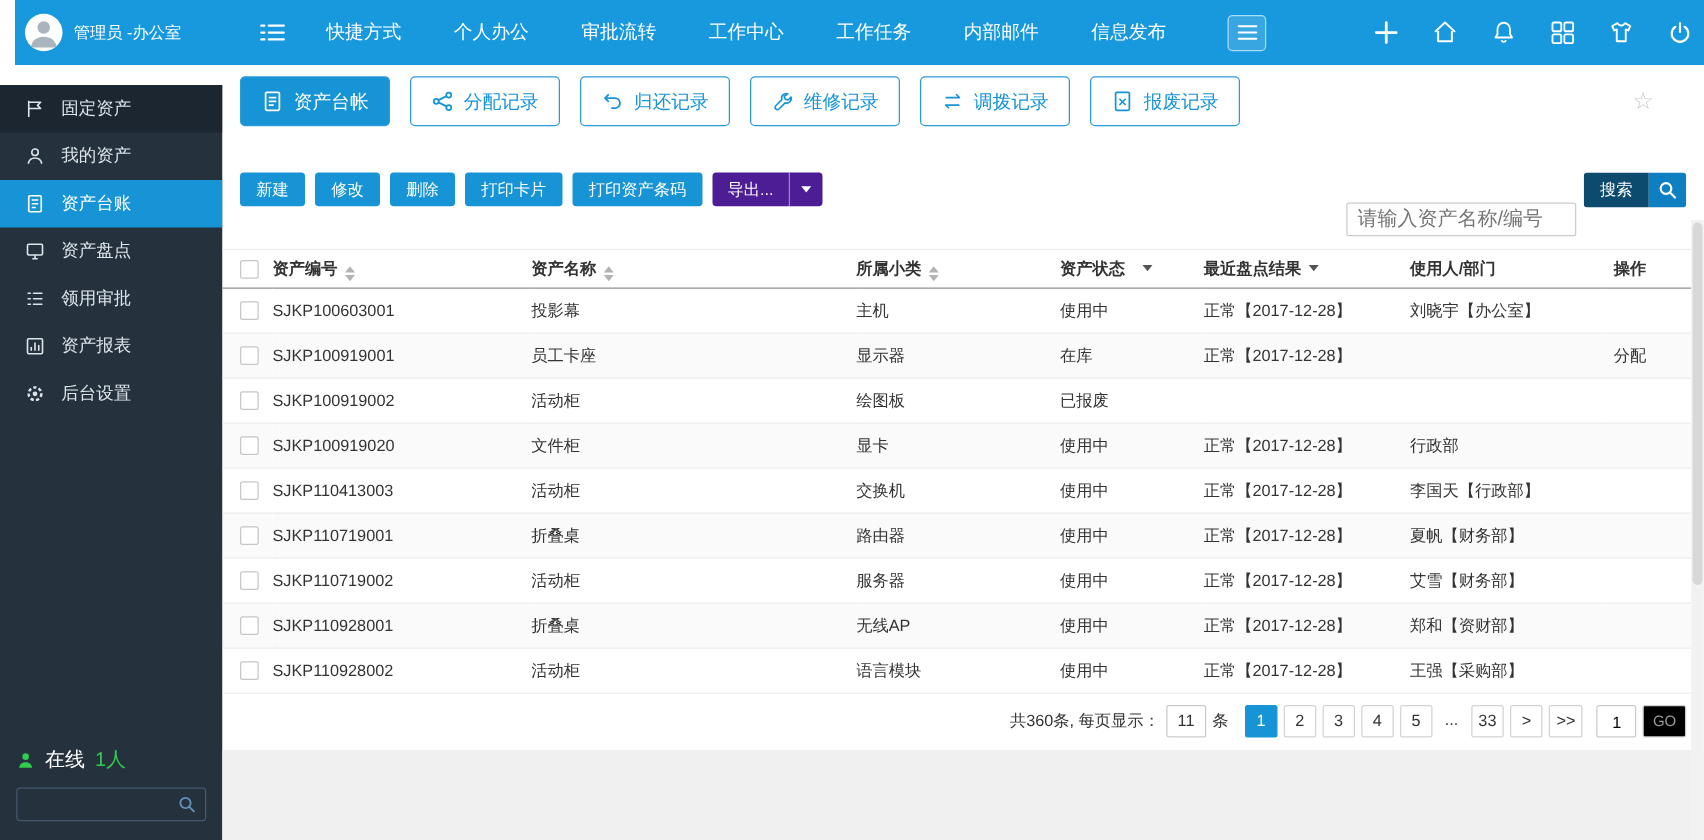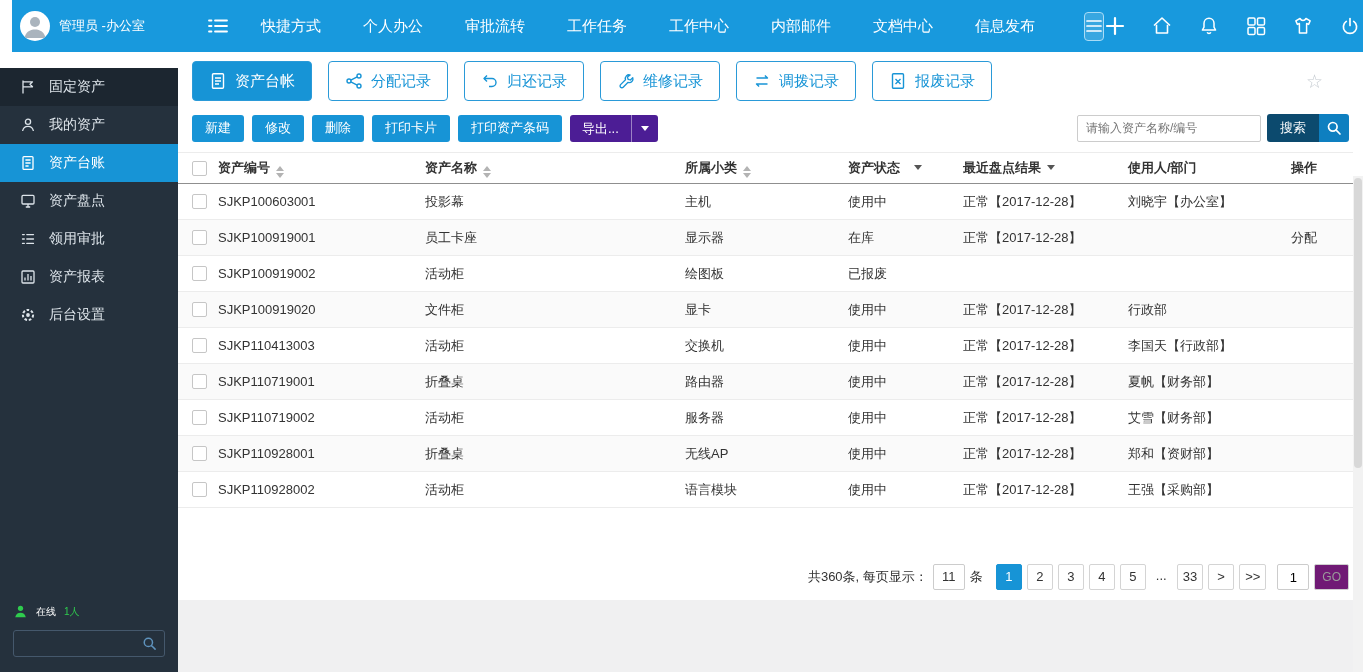--- a/index.html
+++ b/index.html
@@ -22,21 +22,21 @@
   .tb-icon { display:flex; cursor:pointer; }
 
   
   .sidebar { position:absolute; top:68px; left:0; width:178px; bottom:0; background:#25313d; }
   .side-item { height:38px; display:flex; align-items:center; gap:13px; padding-left:20px;
     color:#dde4ea; font-size:14px; cursor:pointer; }
   .side-item.first { background:#1c2630; }
   .side-item.active { background:#1794d6; color:#fff; }
   .sicon { display:flex; width:16px; justify-content:center; }
   .sidebar-bottom { position:absolute; bottom:0; left:0; width:100%; padding:0 13px 15px; }
-  .online { display:flex; align-items:center; gap:8px; color:#fff; font-size:10px; margin-bottom:11px; }
+  .online { display:flex; align-items:center; gap:8px; color:#fff; font-size:16px; margin-bottom:11px; }
   .online .count { color:#2fcc4e; }
   .side-search { height:27px; border:1px solid #45586c; border-radius:3px; display:flex;
     align-items:center; padding:0 7px; }
   .side-search input { flex:1; min-width:0; background:transparent; border:none; outline:none;
     color:#cfd8e0; font-size:12px; font-family:inherit; }
 
   
   .main { position:absolute; top:52px; left:178px; right:0; bottom:0; background:#fff; }
   .tabs-row { display:flex; align-items:center; gap:16px; padding:9px 14px 7px; }
   .tab { height:40px; border:1px solid #2a9ad8; border-radius:4px; display:flex; align-items:center;
@@ -49,21 +49,21 @@
     font-size:13px; padding:0 13px; cursor:pointer; font-family:inherit; white-space:nowrap; }
   .export-btn { display:flex; align-items:stretch; height:27px; background:#4c1d95; color:#fff;
     border-radius:3px; overflow:hidden; cursor:pointer; }
   .export-label { padding:0 12px; font-size:13px; line-height:27px; }
   .export-caret { width:27px; border-left:1px solid rgba(255,255,255,.45);
     display:flex; align-items:center; justify-content:center; }
   .caret-down { width:0; height:0; border-left:4px solid transparent; border-right:4px solid transparent;
     border-top:5px solid #fff; }
   .toolbar-right { margin-left:auto; display:flex; align-items:center; }
   .search-input { width:184px; height:27px; border:1px solid #ccc; border-radius:2px; padding:0 8px;
-    font-size:12px; color:#333; outline:none; font-family:inherit; }
+    font-size:16px; color:#333; outline:none; font-family:inherit;margin-top:48px; }
   .search-btn { display:flex; margin-left:6px; height:28px; border-radius:3px; overflow:hidden; cursor:pointer; }
   .search-btn-label { background:#0c4a6e; color:#fff; font-size:13px; display:flex; align-items:center; padding:0 13px; }
   .search-btn-icon { background:#0e7fc0; width:30px; display:flex; align-items:center; justify-content:center; }
 
   
   .asset-table { width:calc(100% - 10px); border-collapse:collapse; table-layout:fixed;
     font-size:13px; color:#333; }
   .asset-table th { font-weight:bold; text-align:left; height:31px; border-bottom:1px solid #8f8f8f;
     border-top:1px solid #ececec; white-space:nowrap; }
   .asset-table td { height:36px; border-bottom:1px solid #ececec; white-space:nowrap; overflow:hidden; }
@@ -83,21 +83,21 @@
     gap:5px; font-size:13px; color:#333; }
   .psize { width:32px; height:26px; border:1px solid #ccc; border-radius:2px; text-align:center;
     line-height:24px; cursor:pointer; }
   .pg-unit { margin-right:8px; }
   .page-btn { min-width:26px; height:26px; line-height:24px; padding:0 5px; border:1px solid #d4d4d4;
     background:#fff; text-align:center; border-radius:2px; cursor:pointer; }
   .page-btn.active { background:#1794d6; border-color:#1794d6; color:#fff; }
   .page-ellipsis { border:none; background:none; min-width:16px; cursor:default; }
   .goto-input { width:32px; height:26px; border:1px solid #ccc; border-radius:2px; text-align:center;
     font-size:13px; outline:none; font-family:inherit; margin-left:6px; }
-  .go-btn { height:26px; padding:0 7px; background:#701a75; border:1px solid #d0d0d0; color:#9a9a9a;
+  .go-btn { height:26px; padding:0 7px; background:#000000; border:1px solid #d0d0d0; color:#9a9a9a;
     border-radius:2px; font-size:12px; cursor:pointer; font-family:inherit; }
 
   .main-footer { position:absolute; left:0; right:0; bottom:0; height:72px; background:#f0f0f1; }
   .vscroll { position:absolute; top:124px; right:0; bottom:0; width:10px; background:#f2f2f2; z-index:6; }
   .vscroll-thumb { position:absolute; top:2px; left:1px; width:8px; height:290px; background:#d8d8d8;
     border-radius:4px; cursor:pointer; }
   svg { display:block; }
 </style>
 </head>
 <body>
@@ -114,24 +114,23 @@
   </div>
   <span class="menu-icon">
     <svg width="24" height="22" viewBox="0 0 24 22" stroke="#fff" stroke-width="1.8" stroke-linecap="round">
         <path d="M3 5.5h2.5M3 11h2.5M3 16.5h2.5M9 5.5h12M9 11h12M9 16.5h12"></path>
       </svg>
   </span>
   <div class="topnav">
     <span class="topnav-item">快捷方式</span>
     <span class="topnav-item">个人办公</span>
     <span class="topnav-item">审批流转</span>
+    <span class="topnav-item">工作中心</span>
     <span class="topnav-item">工作任务</span>
-    <span class="topnav-item">工作中心</span>
     <span class="topnav-item">内部邮件</span>
-    <span class="topnav-item">文档中心</span>
     <span class="topnav-item">信息发布</span>
   </div>
   <span class="boxed-menu">
     <svg width="18" height="16" viewBox="0 0 18 16" stroke="#fff" stroke-width="1.7" stroke-linecap="round">
         <path d="M2 3h14M2 8h14M2 13h14"></path>
       </svg>
   </span>
   <div class="topbar-icons">
     <span class="tb-icon">
       <svg width="22" height="22" viewBox="0 0 22 22" stroke="#fff" stroke-width="2.2" stroke-linecap="round">

